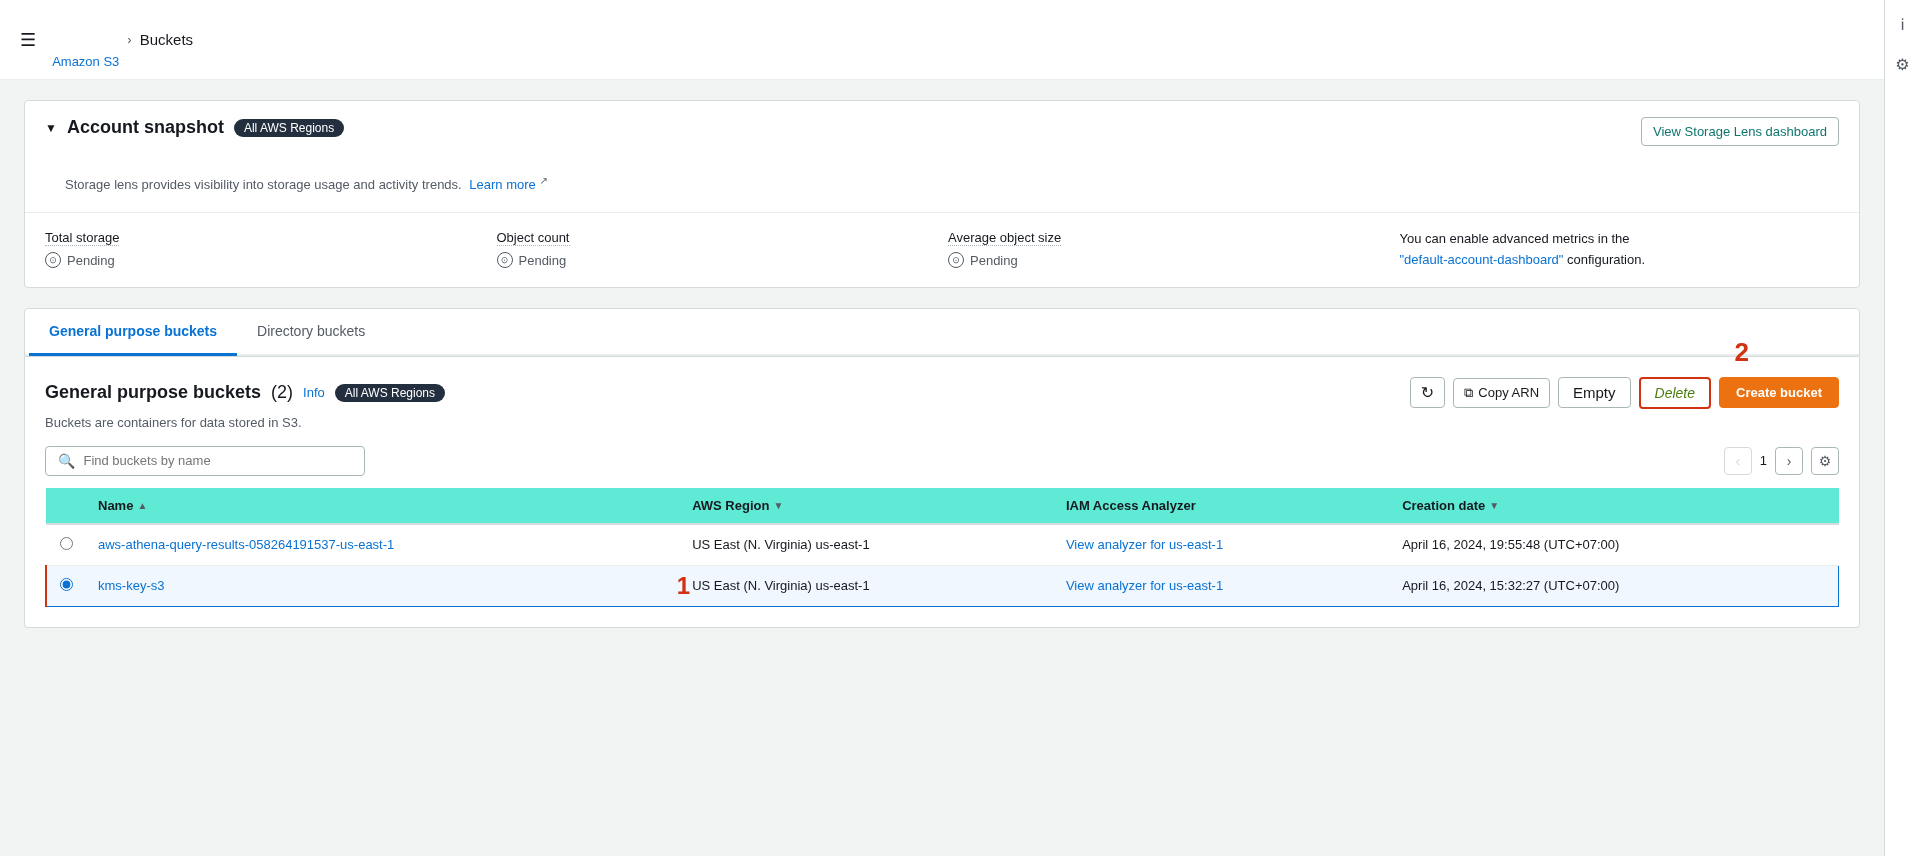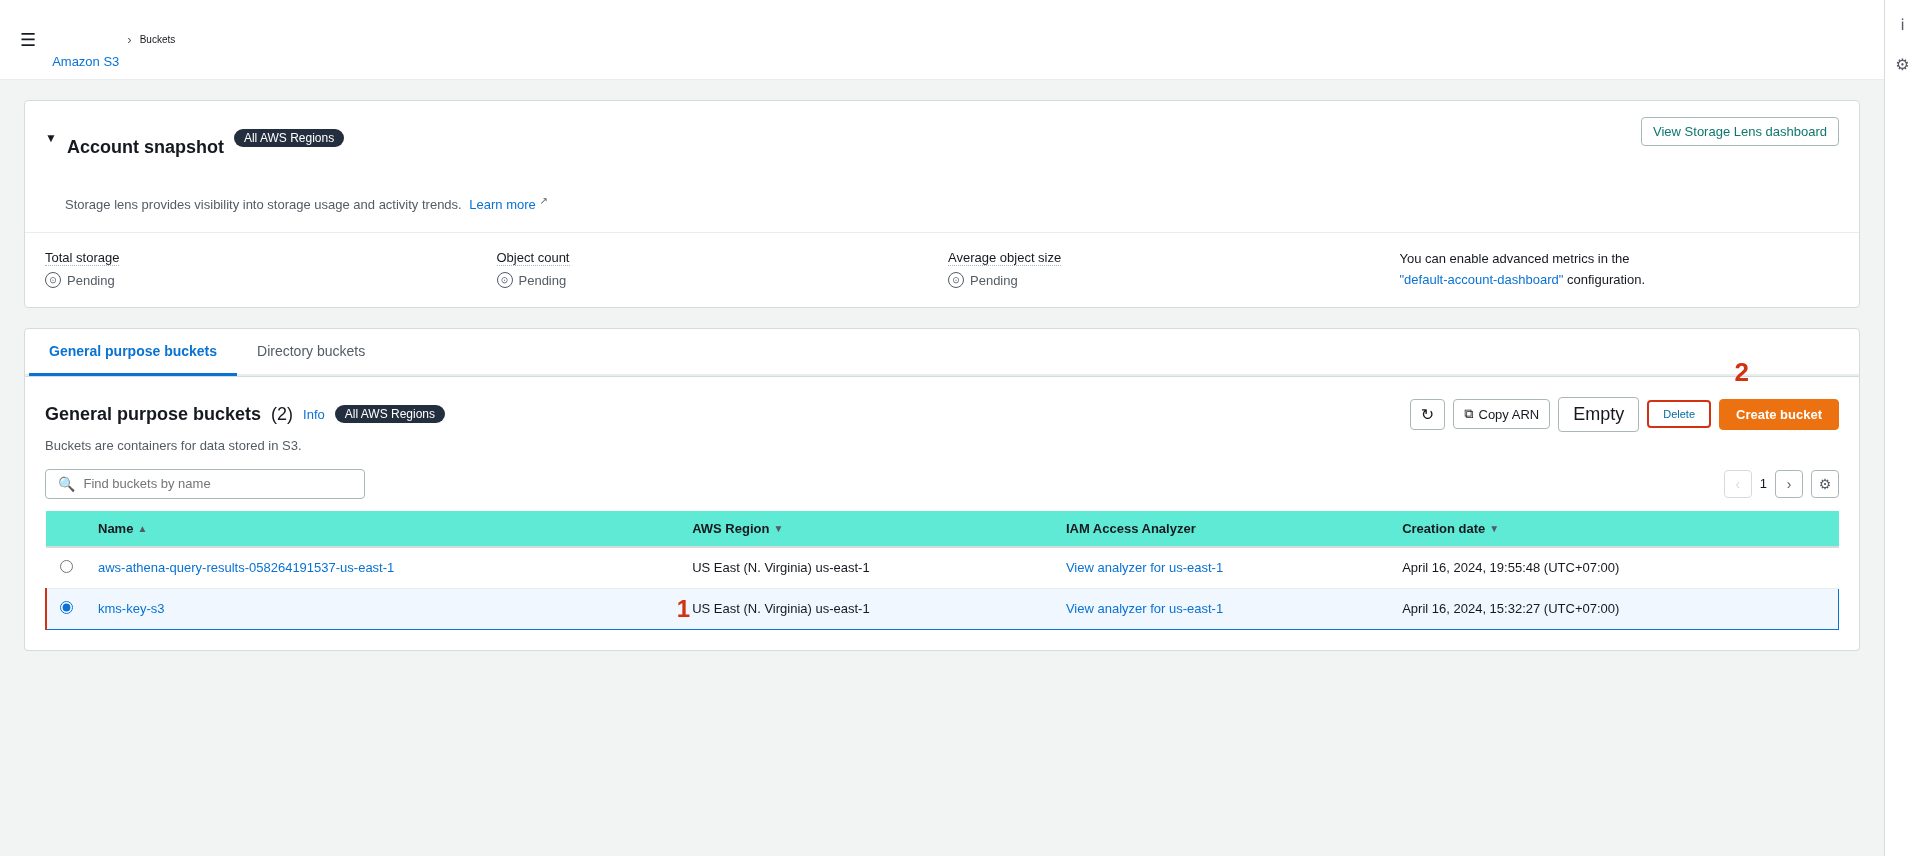--- a/index.html
+++ b/index.html
@@ -22,22 +22,22 @@
     .snapshot-desc a { color: #0972d3; text-decoration: none; }
     .snapshot-metrics { display: grid; grid-template-columns: 1fr 1fr 1fr 1fr; padding: 16px 20px; border-top: 1px solid #eaeded; gap: 12px; }
     .metric-label { font-size: 13px; color: #16191f; border-bottom: 1px dotted #aab7b8; display: inline-block; margin-bottom: 6px; cursor: help; }
     .metric-value { display: flex; align-items: center; gap: 6px; color: #545b64; font-size: 13px; }
     .advanced-metrics { font-size: 13px; color: #16191f; line-height: 1.6; }
     .advanced-metrics a { color: #0972d3; text-decoration: none; }
     .view-storage-btn { background: white; border: 1px solid #aab7b8; border-radius: 4px; padding: 6px 11px; font-size: 13px; cursor: pointer; color: #0f766e; white-space: nowrap; }
     .tab { padding: 12px 20px; font-size: 14px; cursor: pointer; color: #545b64; border-bottom: 3px solid transparent; margin-bottom: -2px; text-decoration: none; }
     .tab.active { color: #0972d3; border-bottom: 3px solid #0972d3; font-weight: 600; }
     .icon-btn { background: white; border: 1px solid #aab7b8; border-radius: 4px; padding: 6px 10px; cursor: pointer; font-size: 13px; color: #16191f; display: flex; align-items: center; gap: 5px; }
-    .empty-btn { background: white; border: 1px solid #aab7b8; border-radius: 4px; padding: 6px 14px; cursor: pointer; font-size: 18px; color: #16191f; }
-    .delete-btn { background: white; border: 2px solid #d13212; border-radius: 4px; padding: 6px 14px; cursor: pointer; font-size: 11px; color: #0369a1; font-weight: 500; }
+    .empty-btn { background: white; border: 1px solid #aab7b8; border-radius: 4px; padding: 6px 14px; cursor: pointer; font-size: 15px; color: #16191f; }
+    .delete-btn { background: white; border: 2px solid #d13212; border-radius: 4px; padding: 6px 14px; cursor: pointer; font-size: 14px; color: #4d7c0f; font-weight: 500; font-style: italic; }
     .create-btn { background: #ec7211; border: 1px solid #ec7211; border-radius: 4px; padding: 7px 16px; cursor: pointer; font-size: 13px; color: white; font-weight: 700; }
     .search-box { display: flex; align-items: center; border: 1px solid #aab7b8; border-radius: 4px; padding: 6px 12px; width: 320px; gap: 8px; background: white; }
     .search-box input { border: none; outline: none; font-size: 13px; color: #545b64; width: 100%; background: transparent; }
     .page-nav { background: white; border: 1px solid #aab7b8; border-radius: 4px; width: 28px; height: 28px; display: flex; align-items: center; justify-content: center; cursor: pointer; font-size: 14px; color: #545b64; }
     .page-nav.disabled { color: #d5dbdb; border-color: #d5dbdb; cursor: default; }
     .settings-btn { background: white; border: 1px solid #aab7b8; border-radius: 4px; width: 28px; height: 28px; display: flex; align-items: center; justify-content: center; cursor: pointer; font-size: 14px; color: #545b64; }
 
     table { width: 100%; border-collapse: collapse; font-size: 13px; }
     thead th { padding: 10px 12px; text-align: left; font-weight: 600; color: #16191f; border-bottom: 2px solid #d5dbdb; background: #5eead4; font-size: 13px; }
     thead th:first-child { width: 40px; }
@@ -62,31 +62,31 @@
 
 <div class="right-sidebar">
   <div class="sidebar-icon">ℹ</div>
   <div class="sidebar-icon">⚙</div>
 </div>
 
 <div class="breadcrumb" style="border-bottom: 1px solid #eaeded; padding: 10px 20px; display: flex; align-items: center; gap: 4px; background: white;">
   <span class="hamburger-icon" style="color: #16191f; margin-right: 12px;">☰</span>
   <a href="#" style="color: #0972d3; text-decoration: none; font-size: 13px;">Amazon S3</a>
   <span style="color: #545b64; font-size: 13px; margin: 0 4px;">›</span>
-  <span style="font-size: 10px; text-align: right;">Buckets</span>
+  <span style="font-size: 15px; text-align: right;">Buckets</span>
 </div>
 
 <div class="main-content" style="padding: 20px 24px; margin-right: 36px;">
 
   <div class="card">
     <div class="snapshot-header">
       <div>
         <div class="snapshot-title" style="display: flex; align-items: center; gap: 10px; margin-bottom: 8px;">
           <span style="font-size: 12px;">▼</span>
-          <h2 style="font-size: 18px; font-weight: 700; margin-top: 20px;">Account snapshot</h2>
+          <h2 style="font-size: 18px; font-weight: 700;">Account snapshot</h2>
           <span class="badge">All AWS Regions</span>
         </div>
         <div class="snapshot-desc" style="font-size: 13px; color: #545b64; padding-left: 20px; margin-top: 37px;">
           <span>Storage lens provides visibility into storage usage and activity trends.</span>
           <a href="#" style="color: #0972d3; text-decoration: none; margin-left: 4px;">Learn more</a>
           <span style="font-size: 10px; vertical-align: super;">↗</span>
         </div>
       </div>
       <button class="view-storage-btn">View Storage Lens dashboard</button>
     </div>

